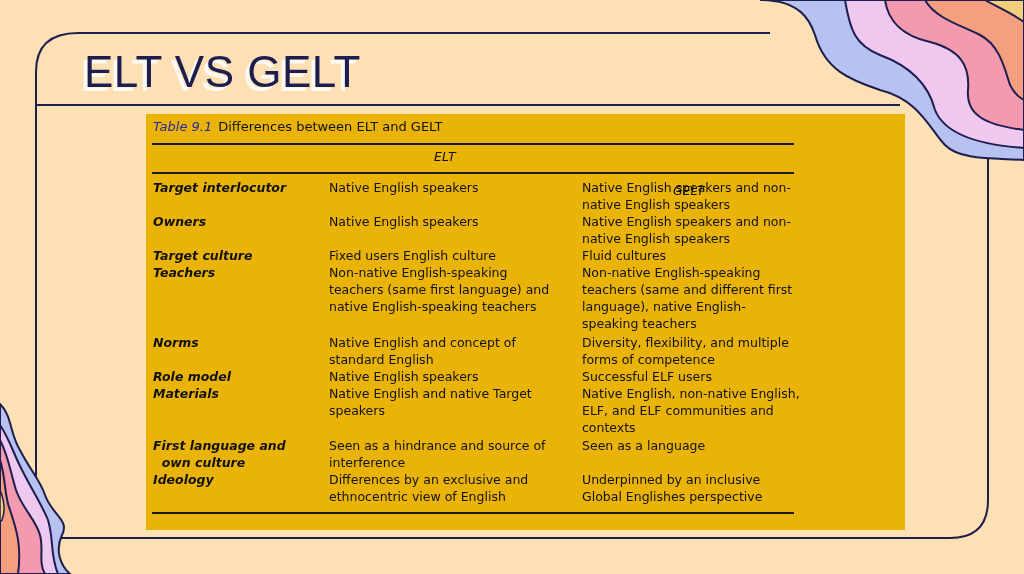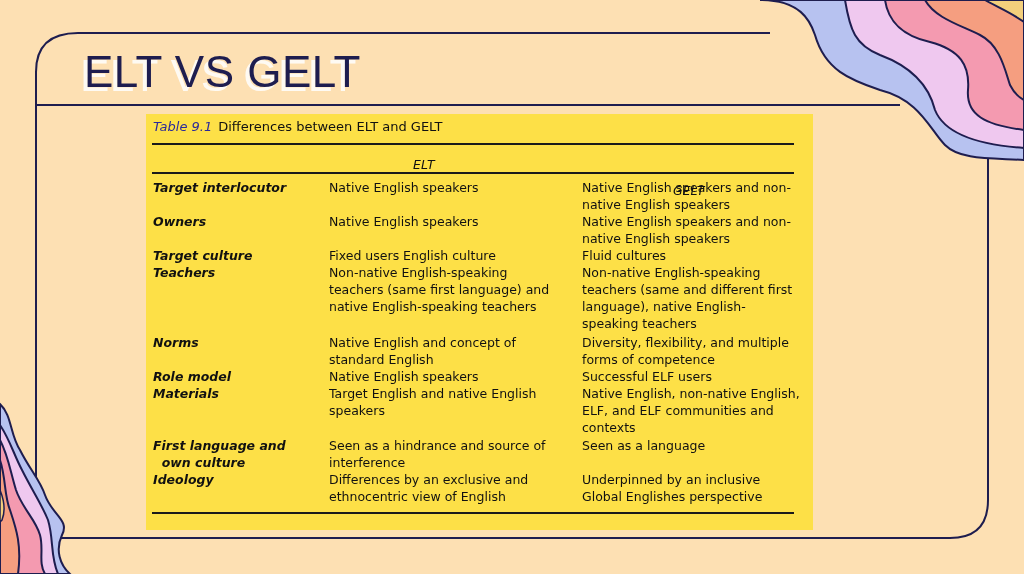--- a/index.html
+++ b/index.html
@@ -15,22 +15,22 @@
       font-size: 44px; line-height: 52px; letter-spacing: 0.5px;
       color: #1e1d4f; margin: 0; font-weight: normal;
     }
     .slide-title-shadow {
       position: absolute; left: 80px; top: 50px;
       font-family: "Liberation Sans", sans-serif;
       font-size: 44px; line-height: 52px; letter-spacing: 0.5px;
       color: #ffffff; opacity: 0.85; margin: 0; font-weight: normal;
     }
     .table-box {
-      position: absolute; left: 146px; top: 114px; width: 667px; height: 416px;
-      background: #fde047;
+      position: absolute; left: 146px; top: 114px; width: 759px; height: 416px;
+      background: #eab308;
     }
     .caption {
       position: absolute; left: 7px; top: 5px;
       font-family: "DejaVu Sans", sans-serif; font-size: 13px; color: #111;
       white-space: nowrap;
     }
     .caption .cap-label { font-style: italic; color: #2b2a9a; margin-right: 6px; }
     .rule { position: absolute; left: 6px; width: 642px; background: #1a1a1a; }
     .hdr { position: absolute; top: 35px; font-family: "DejaVu Sans", sans-serif; font-size: 12.5px; font-style: italic; color: #111; }
     .row { position: absolute; left: 6px; width: 642px; font-family: "DejaVu Sans", sans-serif; font-size: 12.5px; line-height: 17px; color: #111; }
@@ -60,21 +60,21 @@
 </svg>
 
 <h1 class="slide-title-shadow">ELT VS GELT</h1>
 <h1 class="slide-title">ELT VS GELT</h1>
 
 <div class="table-box">
   <div class="caption">
     <span class="cap-label">Table 9.1</span><span>Differences between ELT and GELT</span>
   </div>
   <div class="rule" style="top:29px;height:2px;"></div>
-  <div class="hdr" style="left:267px;margin-top:8px;">ELT</div>
+  <div class="hdr" style="left:288px;">ELT</div>
   <div class="hdr" style="left:527px;margin-top:34px;">GELT</div>
   <div class="rule" style="top:58px;height:2px;"></div>
 
   <div class="row" style="top:65px;">
     <div class="c1">Target interlocutor</div>
     <div class="c2">Native English speakers</div>
     <div class="c3">Native English speakers and non-native English speakers</div>
   </div>
   <div class="row" style="top:99px;">
     <div class="c1">Owners</div>
@@ -96,21 +96,21 @@
     <div class="c2">Native English and concept of standard English</div>
     <div class="c3">Diversity, flexibility, and multiple forms of competence</div>
   </div>
   <div class="row" style="top:254px;">
     <div class="c1">Role model</div>
     <div class="c2">Native English speakers</div>
     <div class="c3">Successful ELF users</div>
   </div>
   <div class="row" style="top:271px;">
     <div class="c1">Materials</div>
-    <div class="c2">Target English and native English speakers</div>
+    <div class="c2">Native English and native Target speakers</div>
     <div class="c3">Native English, non-native English, ELF, and ELF communities and contexts</div>
   </div>
   <div class="row" style="top:323px;">
     <div class="c1">First language and
   own culture</div>
     <div class="c2">Seen as a hindrance and source of interference</div>
     <div class="c3">Seen as a language</div>
   </div>
   <div class="row" style="top:357px;">
     <div class="c1">Ideology</div>

